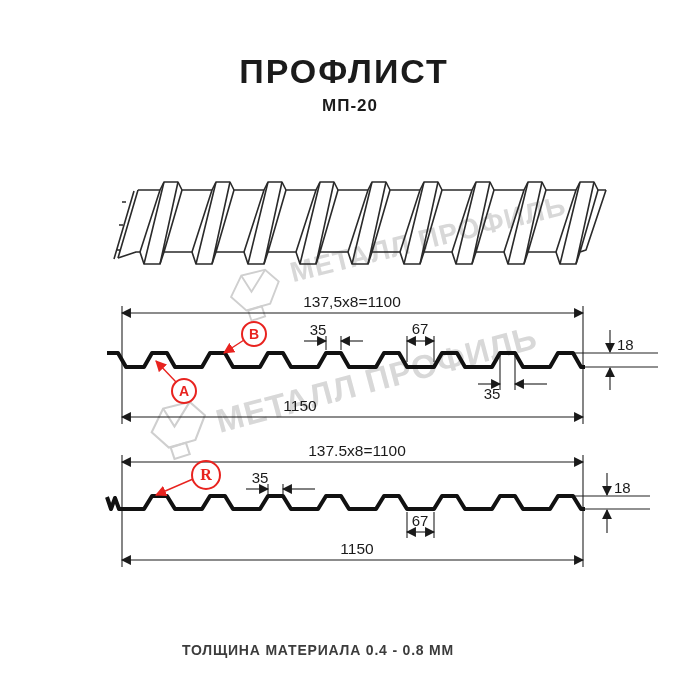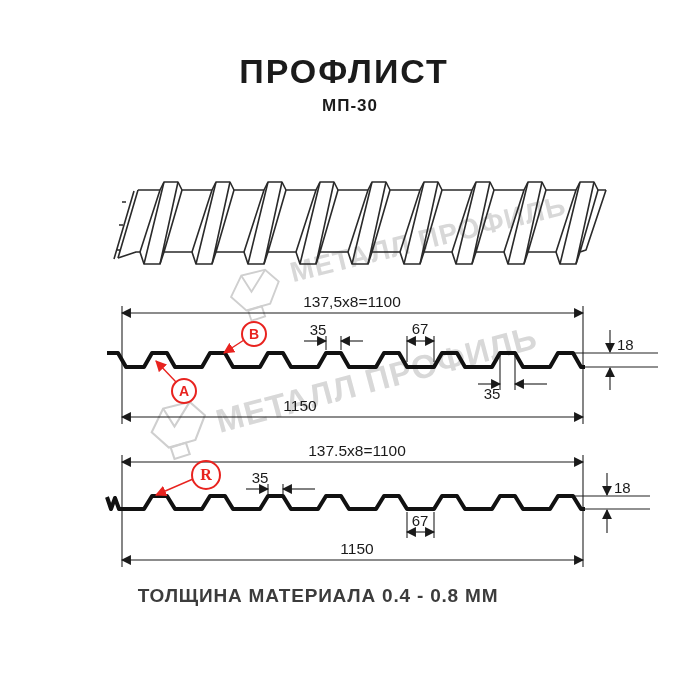--- a/index.html
+++ b/index.html
@@ -9,22 +9,22 @@
   }
   .title{
     position:absolute;top:52px;left:0;width:688px;text-align:center;
     font-size:34px;font-weight:bold;letter-spacing:2px;color:#1b1b1b;z-index:3;
   }
   .subtitle{
     position:absolute;top:96px;left:0;width:700px;text-align:center;
     font-size:17px;font-weight:bold;letter-spacing:1px;color:#1b1b1b;z-index:3;
   }
   .footer-note{
-    position:absolute;top:585px;left:0;width:636px;text-align:center;
-    font-size:19px;font-weight:bold;letter-spacing:0.8px;color:#3c3c3c;z-index:3;
+    position:absolute;top:642px;left:0;width:636px;text-align:center;
+    font-size:14px;font-weight:bold;letter-spacing:0.8px;color:#3c3c3c;z-index:3;
   }
   .watermark-text{
     position:absolute;color:#d8d8d8;font-weight:bold;white-space:nowrap;
     transform-origin:left top;z-index:1;letter-spacing:1px;
   }
   .wm1{left:287px;top:258px;font-size:28px;transform:rotate(-14deg);}
   .wm2{left:212px;top:404px;font-size:33px;transform:rotate(-15deg);}
   .diagram-svg{position:absolute;left:0;top:0;z-index:2;}
   .callout{
     position:absolute;z-index:4;border:2px solid #e8231f;border-radius:50%;
@@ -38,21 +38,21 @@
   svg text{font-family:"Liberation Sans",sans-serif;fill:#1a1a1a;}
   svg text.dim{font-size:15px;}
   svg text.dim-big{font-size:15.5px;}
 </style>
 </head>
 <body>
 
 <div class="page">
 
   <div class="title">ПРОФЛИСТ</div>
-  <div class="subtitle">МП-30</div>
+  <div class="subtitle">МП-20</div>
 
   <div class="watermark-text wm1">МЕТАЛЛ ПРОФИЛЬ</div>
   <div class="watermark-text wm2">МЕТАЛЛ ПРОФИЛЬ</div>
 
   <svg class="diagram-svg" width="700" height="700" viewBox="0 0 700 700">
     <defs>
       <marker id="arrB" viewBox="0 0 10 10" refX="9" refY="5" markerWidth="9" markerHeight="9" orient="auto-start-reverse">
           <path d="M0,0 L10,5 L0,10 z" fill="#1a1a1a"></path>
         </marker>
       <marker id="arrR" viewBox="0 0 10 10" refX="9" refY="5" markerWidth="8" markerHeight="8" orient="auto-start-reverse">

